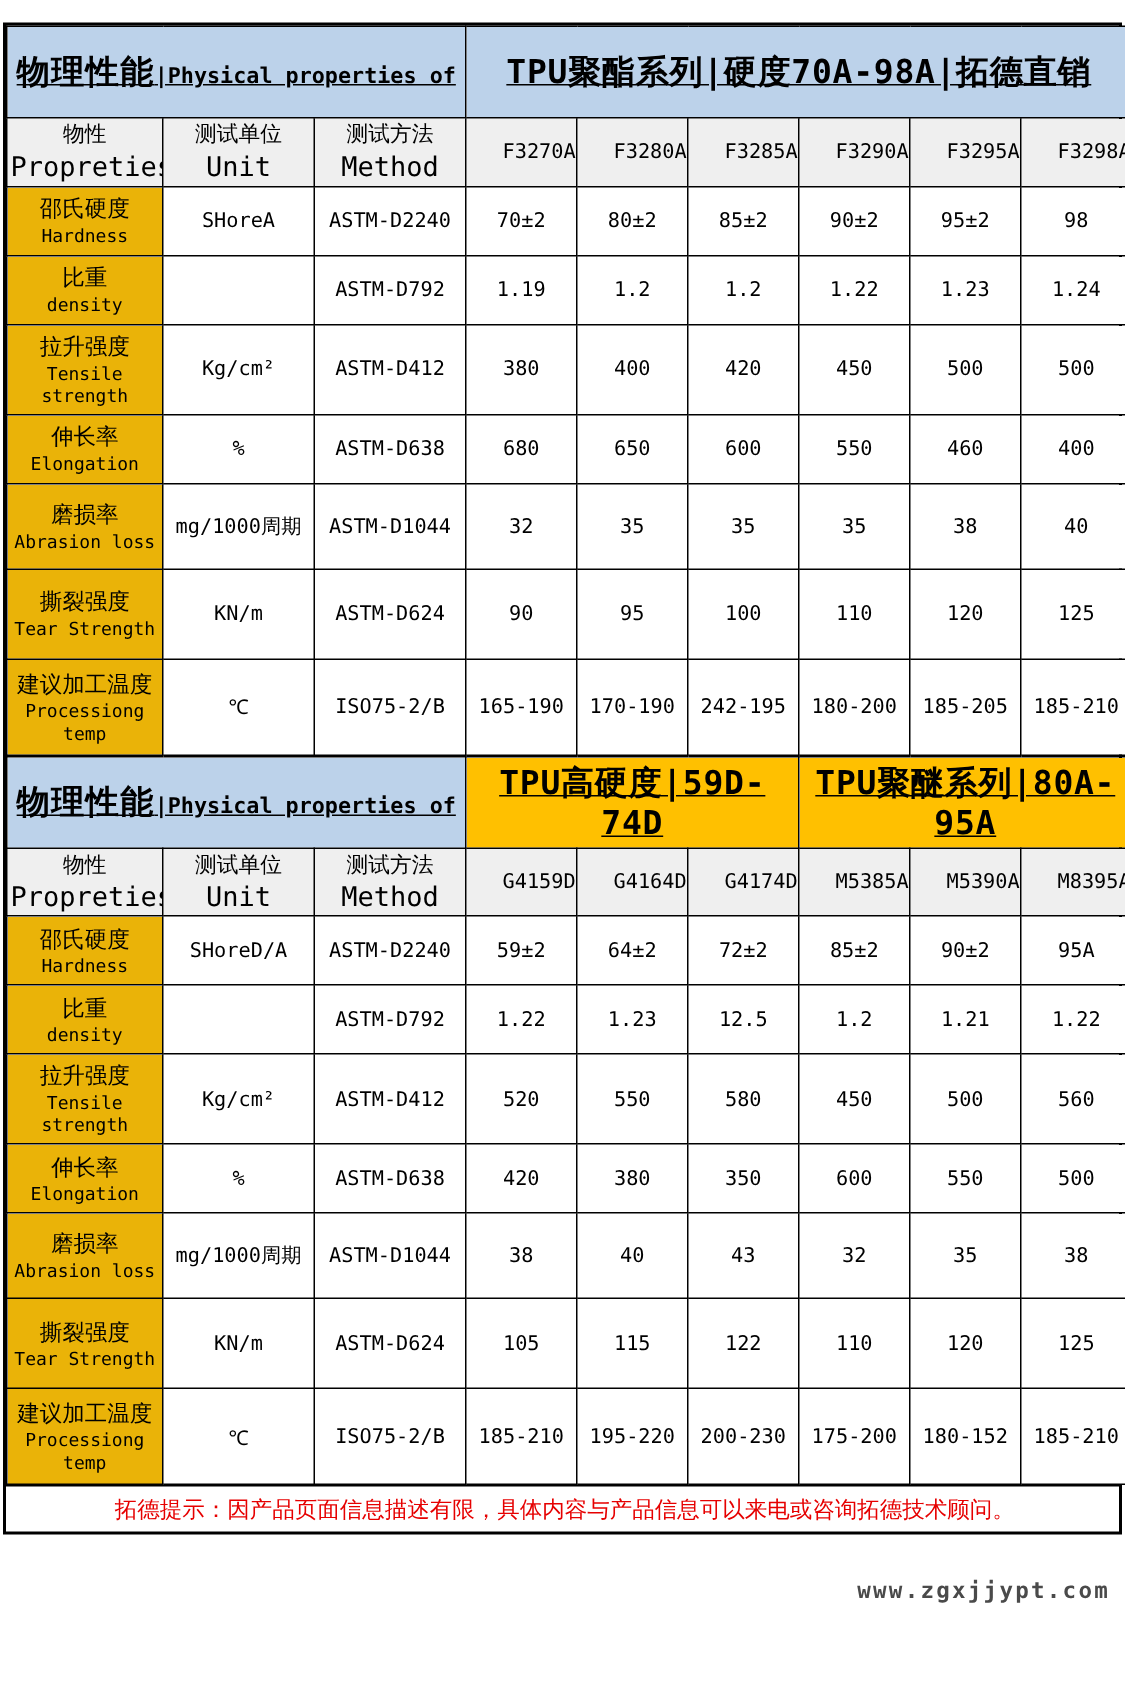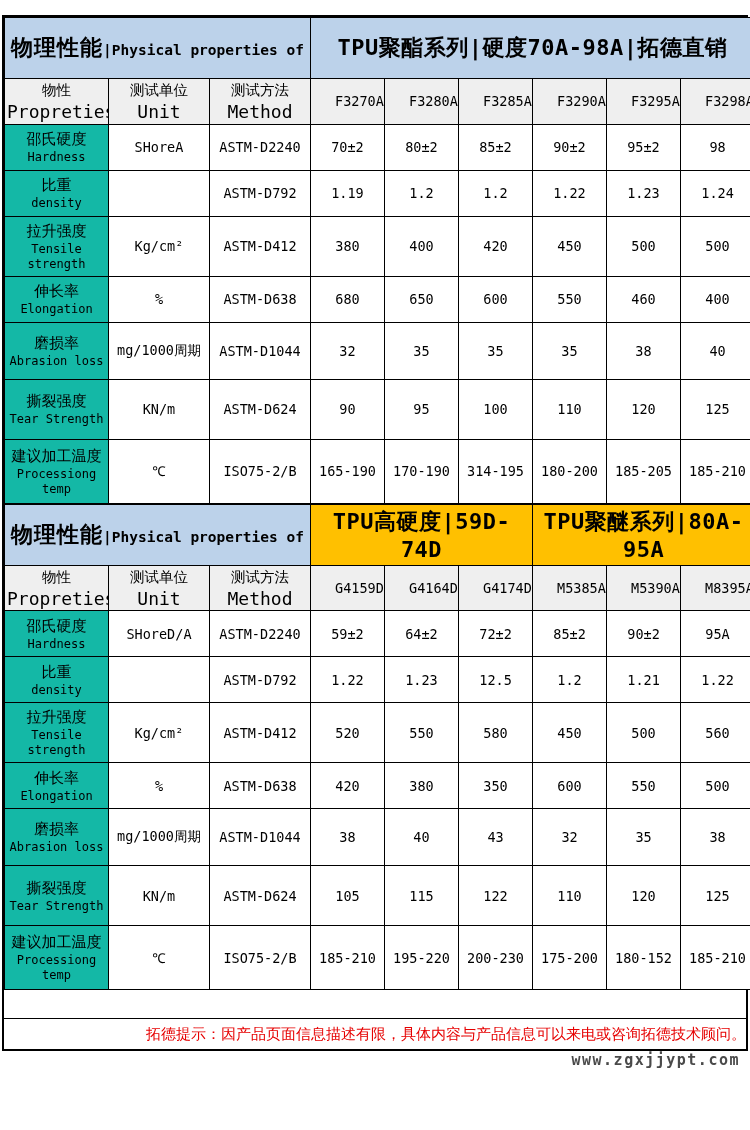--- a/index.html
+++ b/index.html
@@ -10,52 +10,52 @@
 
   table{width:100%;border-collapse:collapse;table-layout:fixed;}
   th,td{border:1px solid #000;text-align:center;vertical-align:middle;
         padding:1px 2px;overflow:hidden;font-weight:normal;}
 
   
   col.c-prop{width:104px;} col.c-unit{width:101px;} col.c-method{width:101px;}
   col.c-val{width:74px;}
 
   
-  tr.title-row th{height:58px;}
+  tr.title-row th{height:58px;text-decoration:underline;}
   .bg-blue{background:#bcd2ea;}
   .bg-yellow{background:#ffc000;}
   .title-zh{font-size:22px;font-weight:bold;letter-spacing:1px;}
   .title-en{font-size:14.5px;font-weight:bold;}
   .series-title{font-size:22px;font-weight:bold;letter-spacing:.5px;}
 
   
   tr.colhead-row th{height:40px;background:#efefef;}
   .colhead-zh{font-size:14.5px;line-height:1.45;}
   .colhead-en{font-size:18px;line-height:1.2;}
   .product-code{font-size:13.5px;padding-left:24px;}
 
   
   tbody tr{height:46px;}
   tbody tr:nth-child(3){height:60px;}
   tbody tr:nth-child(5){height:57px;}
   tbody tr:nth-child(6){height:60px;}
   tbody tr:nth-child(7){height:64px;}
-  tbody th.prop{background:#14b8a6;}
+  tbody th.prop{background:#eab308;}
   tbody .zh{font-size:15px;line-height:1.4;}
   tbody .en{font-size:12px;line-height:1.25;}
   tbody td{font-size:13.5px;background:#fff;}
 
   
   .notes{padding:16px 4px 14px 4px;font-size:15px;line-height:1.75;
          text-align:left;background:#fff;}
 
   
   .tip-bar{border-top:1px solid #000;height:30px;line-height:30px;
-           text-align:right;padding-left:3px;color:#e60000;font-size:15px;
-           white-space:nowrap;overflow:hidden;margin-top:28px;}
+           text-align:center;padding-left:3px;color:#e60000;font-size:15px;
+           white-space:nowrap;overflow:hidden;}
 
   
   .url{position:absolute;right:10px;top:1051px;font-size:15px;font-weight:bold;
        color:#4a4a4a;letter-spacing:1.5px;}
 </style>
 </head>
 <body>
 
 <div class="page">
   <div class="frame">
@@ -189,21 +189,21 @@
           </tr>
           <tr>
             <th class="prop">
               <div class="zh">建议加工温度</div>
               <div class="en">Processiong temp</div>
             </th>
             <td>℃</td>
             <td>ISO75-2/B</td>
             <td>165-190</td>
             <td>170-190</td>
-            <td>314-195</td>
+            <td>242-195</td>
             <td>180-200</td>
             <td>185-205</td>
             <td>185-210</td>
           </tr>
         </tbody>
     </table>
 
 
     <table>
       <colgroup>

